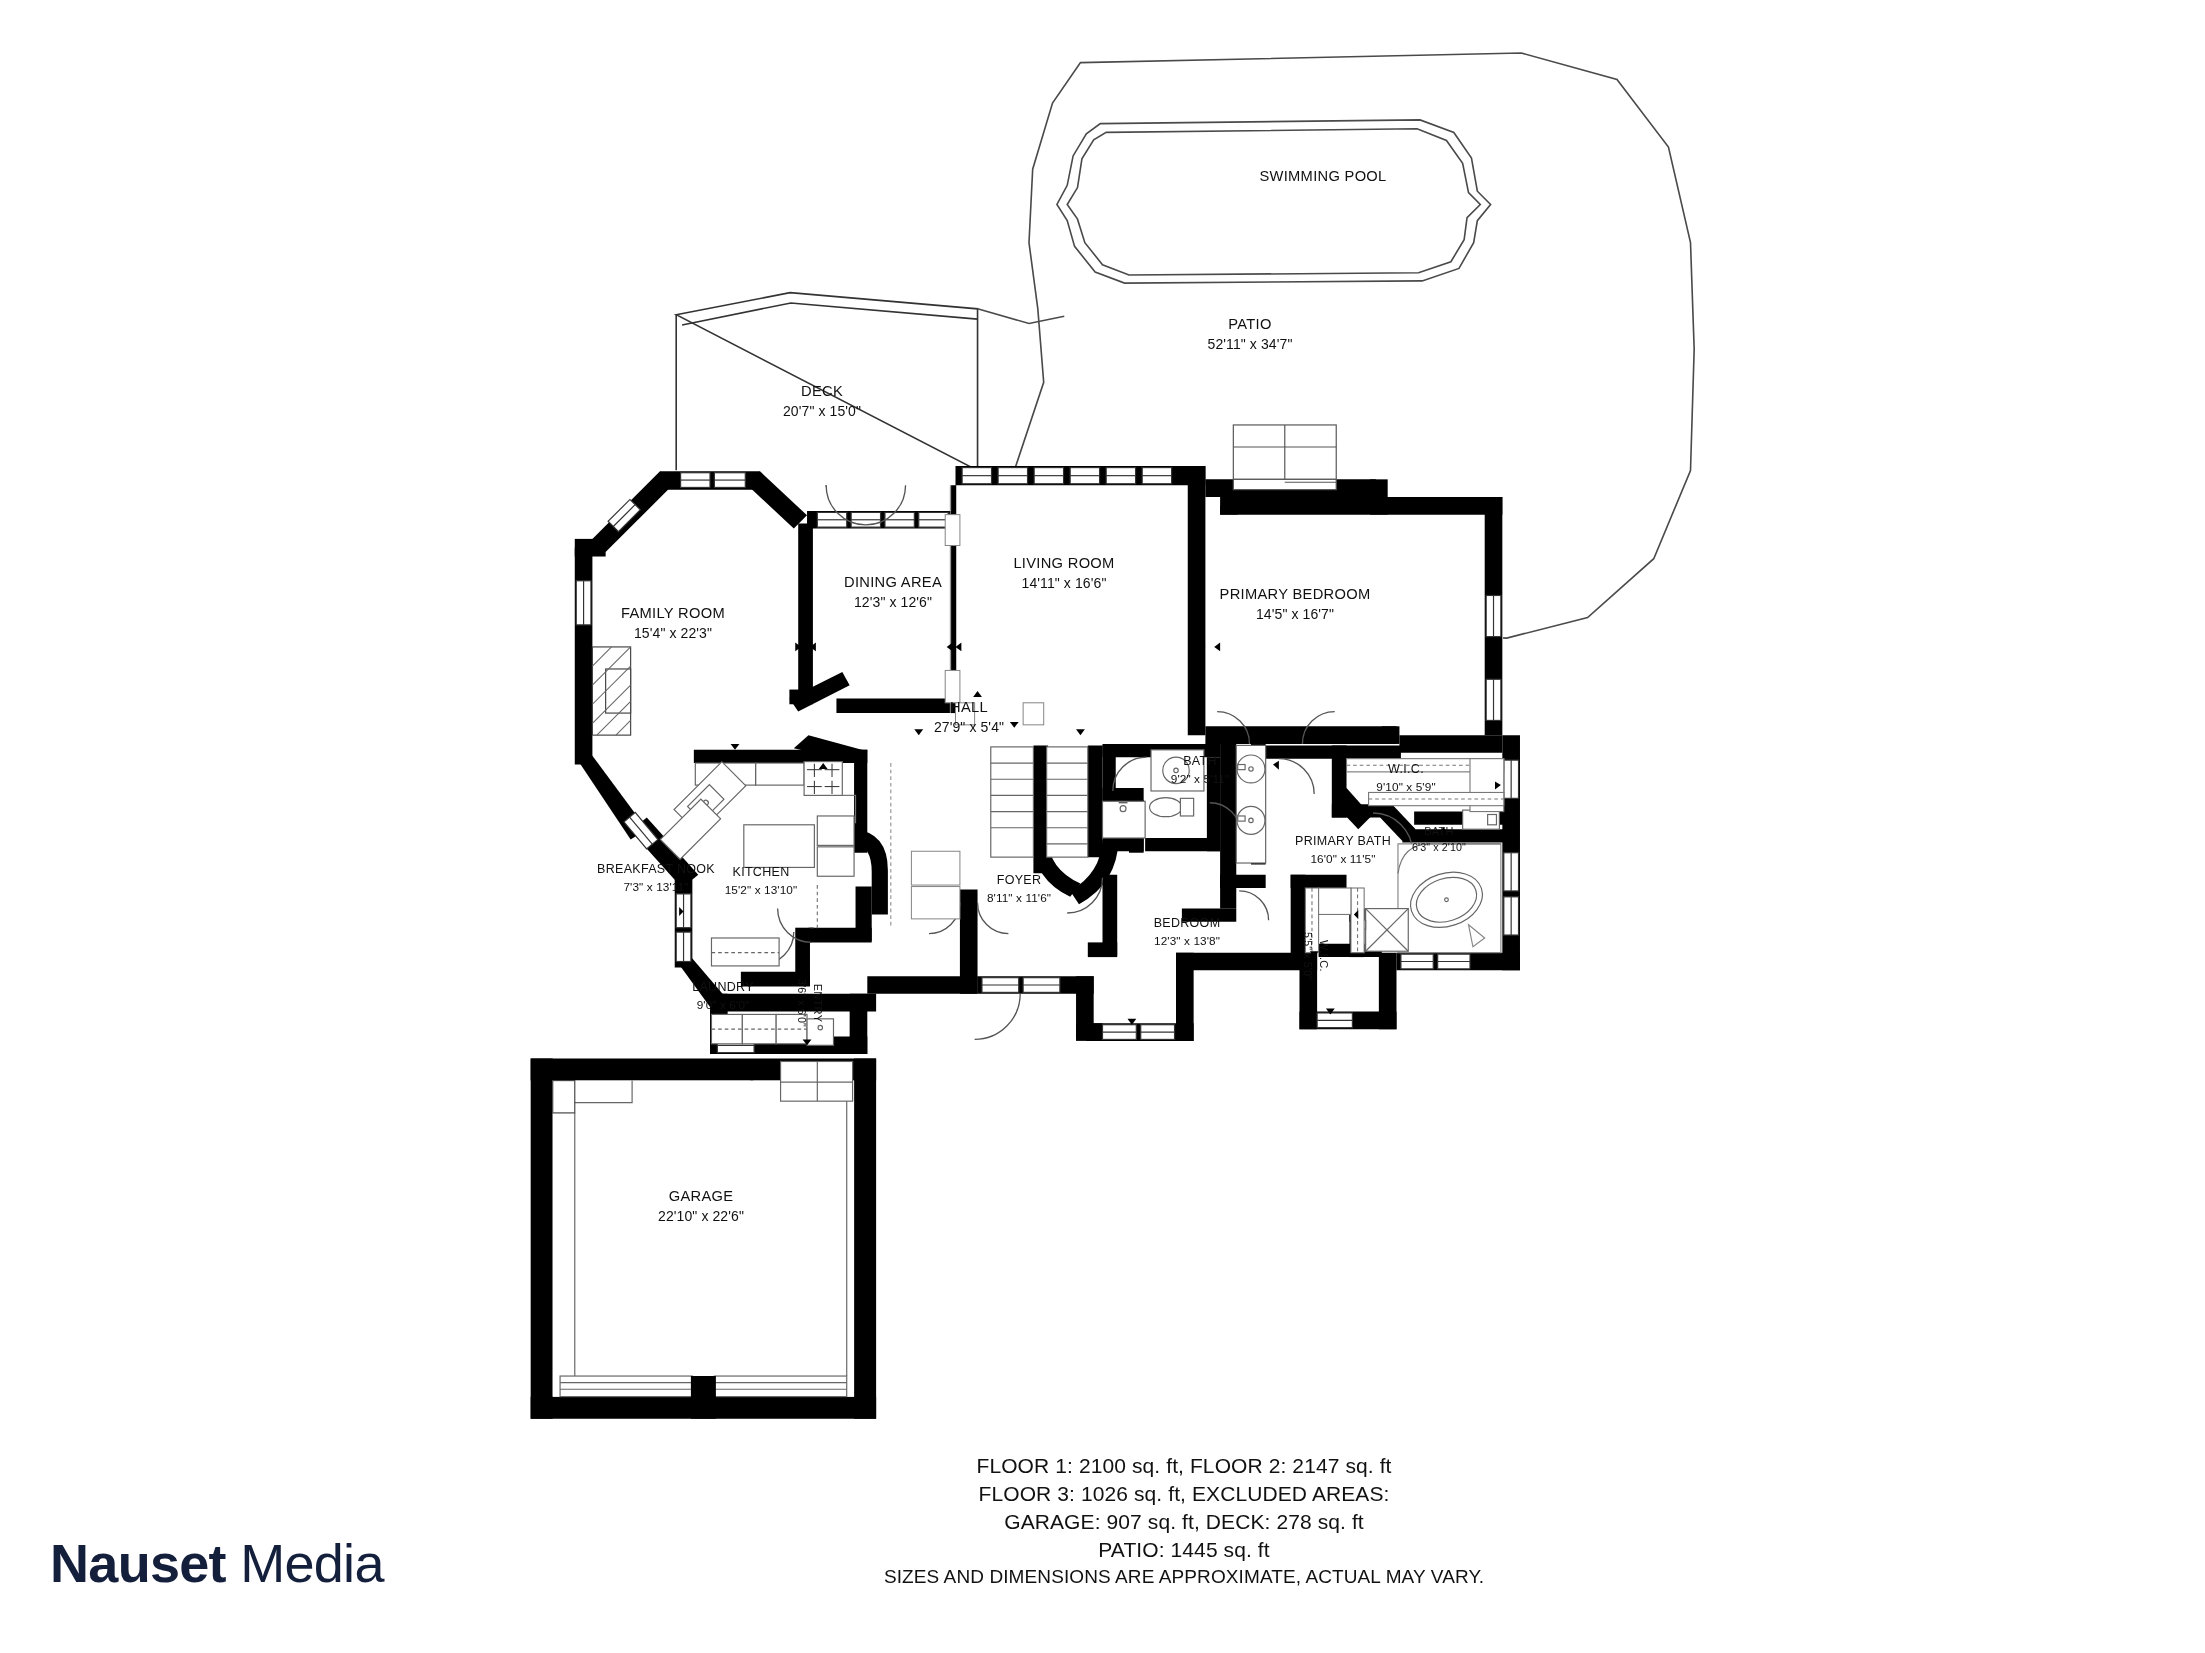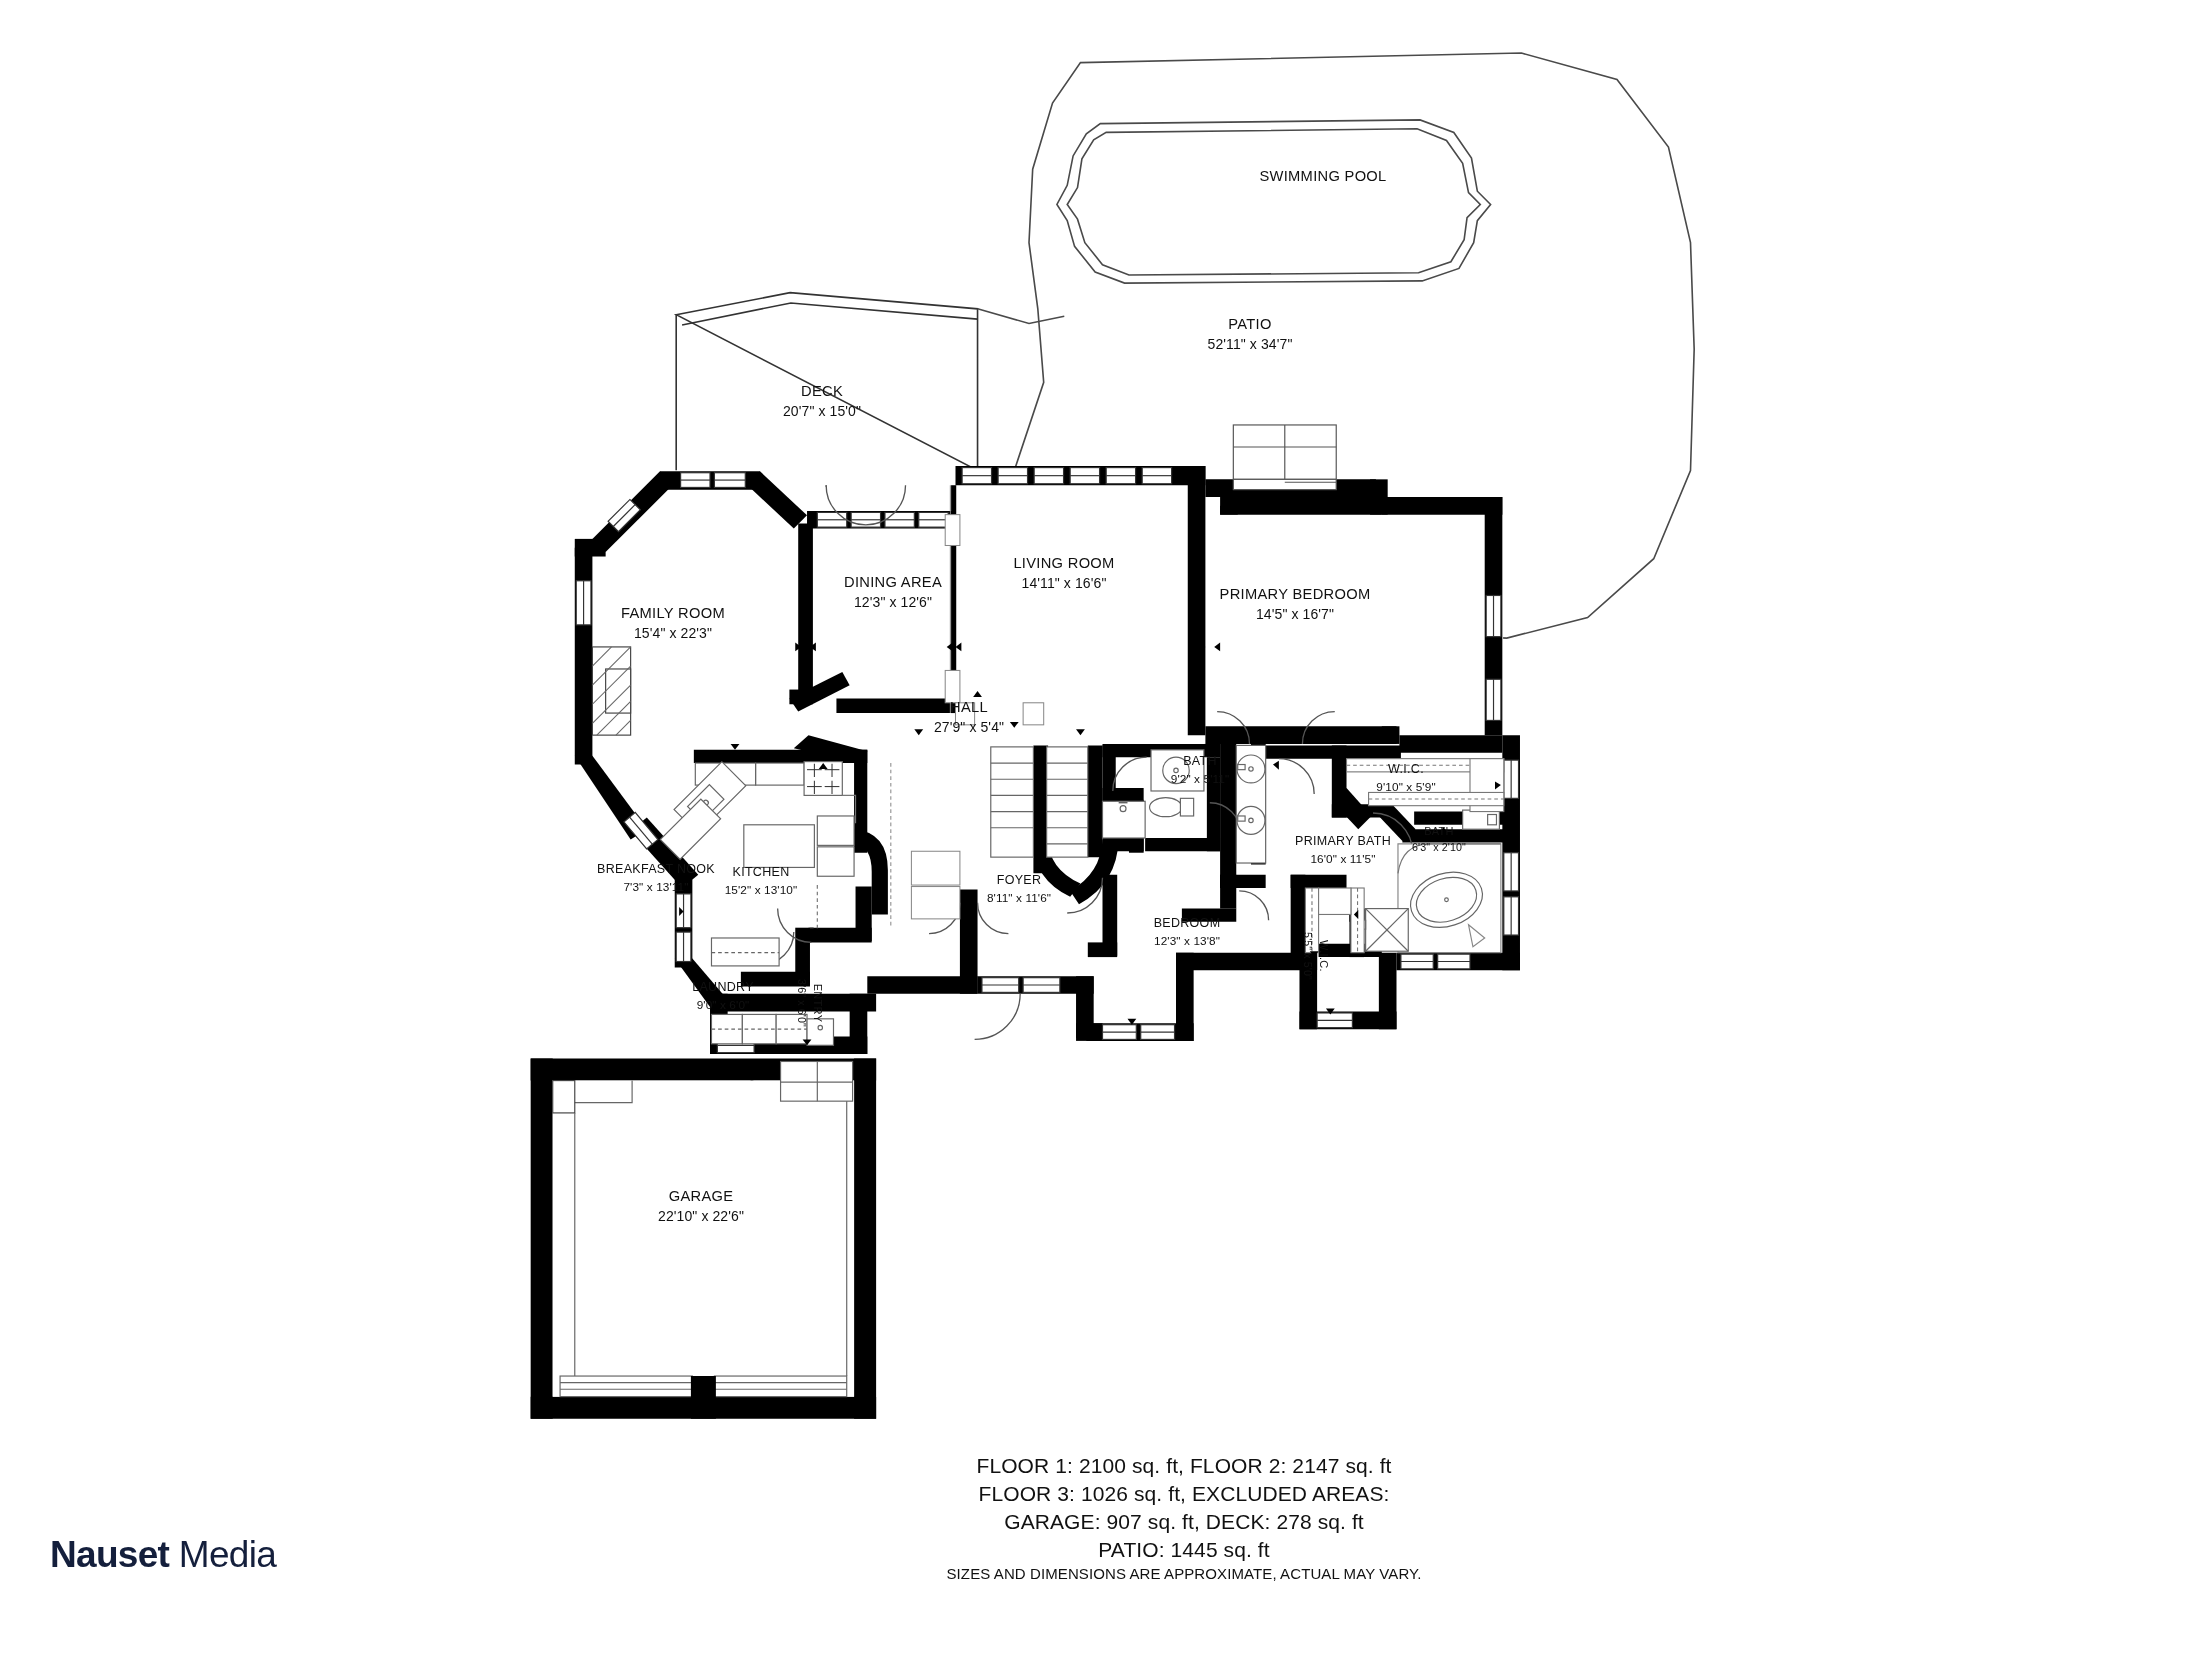--- a/index.html
+++ b/index.html
@@ -58,29 +58,29 @@
     left: 853px;
     top: 1452px;
     width: 662px;
     text-align: center;
     color: #111111;
     font-size: 21px;
     line-height: 1.33;
     letter-spacing: 0.1px;
   }
   #caption .cap-line { display: block; white-space: nowrap; }
-  #caption .cap-line.last { font-size: 15px; }
+  #caption .cap-line.last { font-size: 19px; }
 
   
   #logo {
     position: absolute;
     left: 50px;
     top: 1536px;
     color: #141f3c;
-    font-size: 37px;
+    font-size: 54px;
     line-height: 1;
     letter-spacing: -0.7px;
     white-space: nowrap;
   }
   #logo .logo-bold { font-weight: 700; }
   #logo .logo-light { font-weight: 300; }
 </style>
 </head>
 <body>
 

